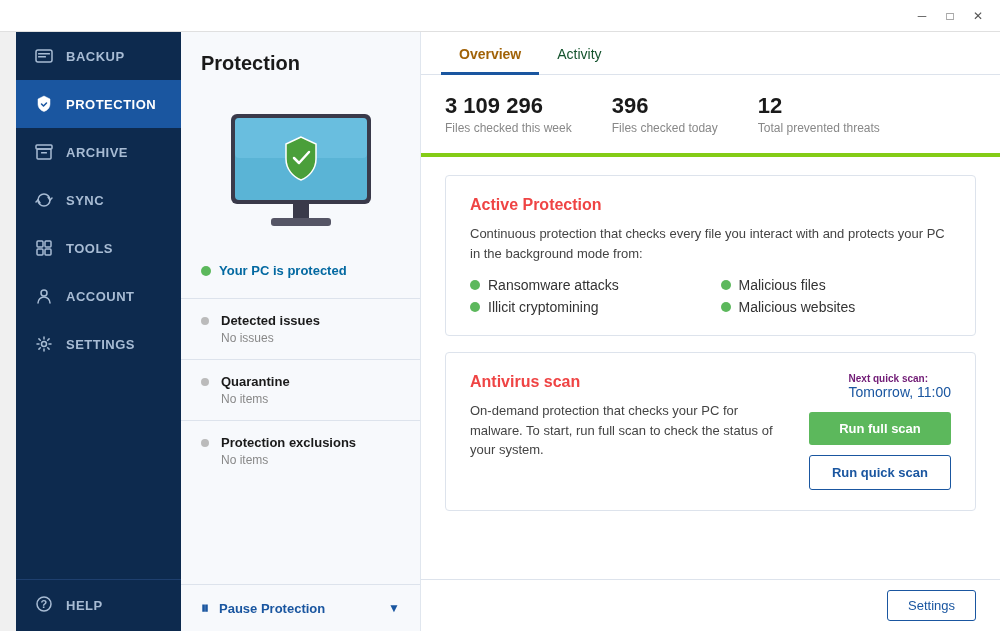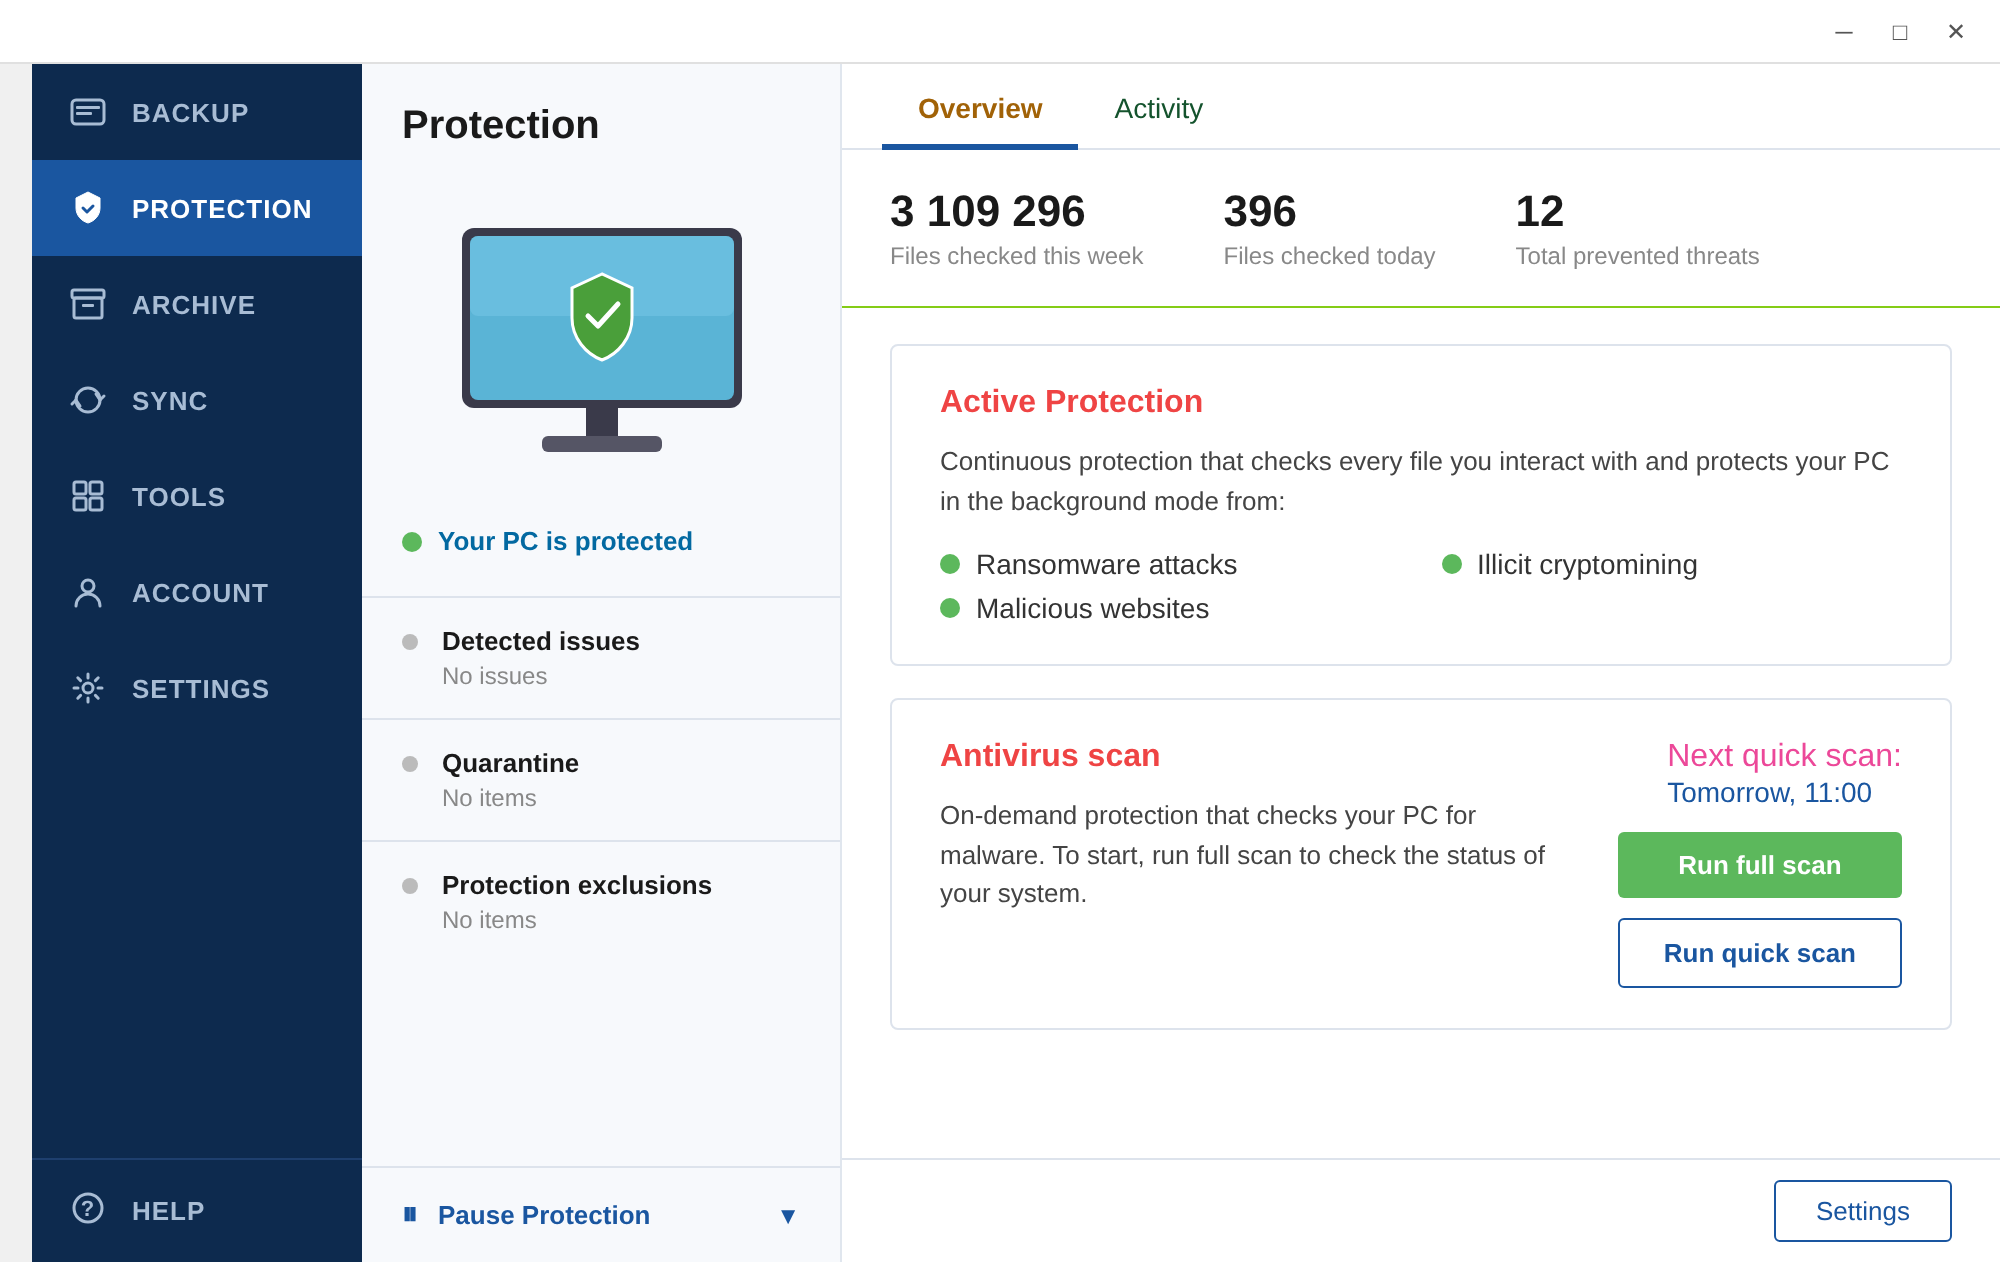--- a/index.html
+++ b/index.html
@@ -177,21 +177,21 @@
       position: absolute;
       bottom: -1px; left: 0; right: 0;
       height: 3px;
       background: #1a56a0;
     }
 
     .stats-row {
       display: flex;
       padding: 18px 24px;
       gap: 0;
-      border-bottom: 1px solid #84cc16;
+      border-bottom: 4px solid #84cc16;
     }
     .stat-item {
       padding-right: 40px;
     }
     .stat-value {
       font-size: 22px;
       font-weight: 600;
       color: #1a1a1a;
     }
     .stat-label {
@@ -254,21 +254,21 @@
       gap: 20px;
     }
     .scan-left { flex: 1; }
     .scan-right {
       display: flex;
       flex-direction: column;
       align-items: flex-end;
       gap: 12px;
       flex-shrink: 0;
     }
-    .next-scan-label { font-size: 16px; color: #ec4899; }
+    .next-scan-label { font-size: 10px; color: #701a75; font-weight: bold; }
     .next-scan-time { font-size: 14px; color: #1a56a0; font-weight: 500; }
     .btn-group {
       display: flex;
       gap: 10px;
       flex-direction: column;
     }
     .btn {
       padding: 9px 22px;
       font-size: 13px;
       font-weight: 600;
@@ -489,20 +489,24 @@
 
       <div class="content-area">
 
         <div class="card">
           <div class="card-title">Active Protection</div>
           <div class="card-desc">Continuous protection that checks every file you interact with and protects your PC in the background mode from:</div>
           <div class="features-grid">
             <div class="feature-item">
               <span class="feature-dot"></span>
               <span>Ransomware attacks</span>
+            </div>
+            <div class="feature-item">
+              <span class="feature-dot"></span>
+              <span>Malicious files</span>
             </div>
             <div class="feature-item">
               <span class="feature-dot"></span>
               <span>Illicit cryptomining</span>
             </div>
             <div class="feature-item">
               <span class="feature-dot"></span>
               <span>Malicious websites</span>
             </div>
           </div>

